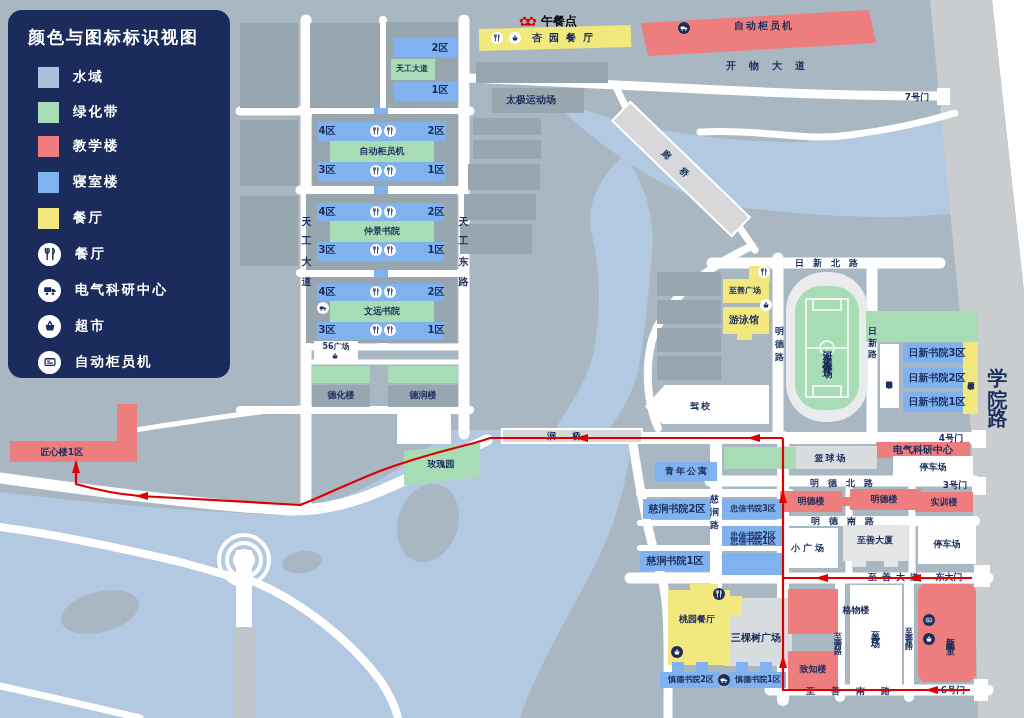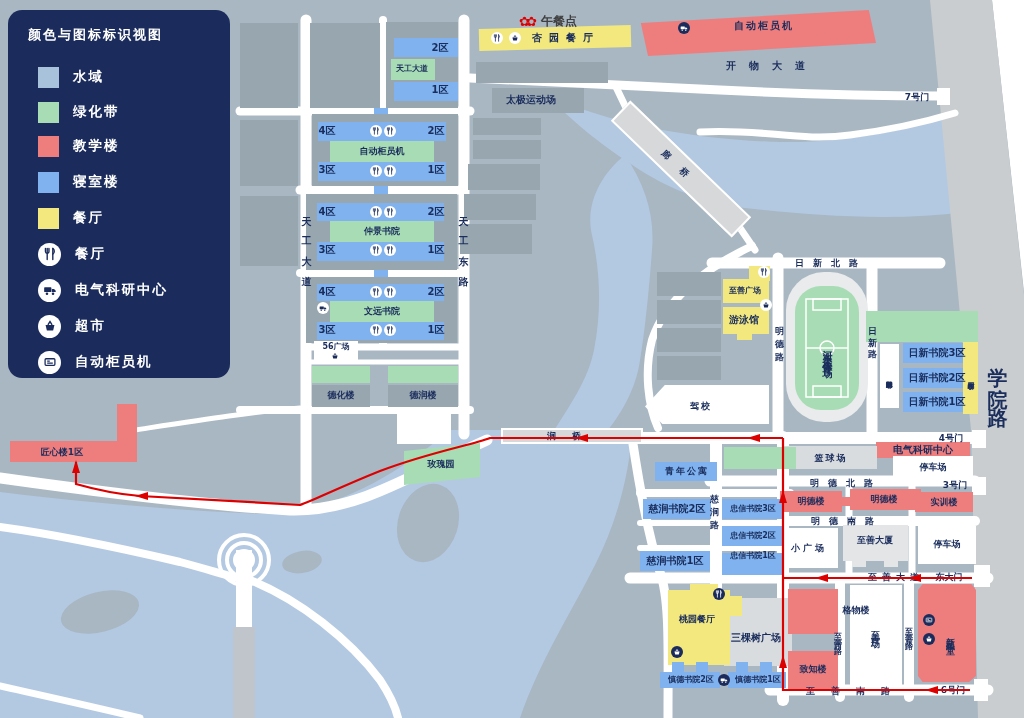--- a/index.html
+++ b/index.html
@@ -14,29 +14,29 @@
   .redb{background:#ee7e7e;}
   .yellow{background:#f2e87d;}
   .whiteb{background:#ffffff;}
   .plaza{background:#d9dcde;}
   .bridge{background:#d6d8da;border:2px solid #fff;display:flex;align-items:center;justify-content:center;}
   .lb{position:absolute;transform:translate(-50%,-50%);font-weight:700;color:#1a2d5c;font-size:9px;line-height:1;white-space:nowrap;z-index:5;}
   .s65{font-size:6.5px}.s7{font-size:7px}.s8{font-size:8px}.s85{font-size:10px}.s10{font-size:10px}.s12{font-size:12px}.s20{font-size:20px}
   .ls2{letter-spacing:2px}.ls3{letter-spacing:3px}.ls5{letter-spacing:5px}.ls7{letter-spacing:7px}.ls9{letter-spacing:9px}
   .ls11{letter-spacing:11px}.ls13{letter-spacing:13px}.ls16{letter-spacing:16px}.ls20{letter-spacing:20px}
   .vt{writing-mode:vertical-rl;}
-  .redt{color:#404040;}
+  .redt{color:#000000;}
   .ic{position:absolute;width:12px;height:12px;border-radius:50%;display:flex;align-items:center;justify-content:center;transform:translate(-50%,-50%);z-index:6;}
   .ic svg{width:8px;height:8px;}
   .light{background:#fff;color:#1b2c5c;}
   .dark{background:#1b2c5c;color:#fff;}
   .flower{position:absolute;transform:translate(-50%,-50%);color:#dd0000;font-size:13px;letter-spacing:-4px;z-index:6;font-weight:700;}
   
   #legend{position:absolute;left:8px;top:10px;width:222px;height:368px;background:#1b2c5c;border-radius:14px;z-index:8;color:#fff;}
-  #legend h1{margin:16px 0 0 20px;font-size:13px;letter-spacing:2px;color:#fff;font-weight:700;}
+  #legend h1{margin:16px 0 0 20px;font-size:17px;letter-spacing:2px;color:#fff;font-weight:700;}
   .lg-row{position:absolute;left:30px;display:flex;align-items:center;height:24px;}
   .lg-sw{width:21px;height:21px;display:inline-block;flex:none;}
   .lg-ic{width:23px;height:23px;border-radius:50%;background:#fff;color:#1b2c5c;display:flex;align-items:center;justify-content:center;flex:none;}
   .lg-ic svg{width:14px;height:14px;}
   .lg-lb{margin-left:14px;font-size:13.5px;font-weight:700;letter-spacing:2px;white-space:nowrap;}
 </style>
 </head>
 <body>
 
 <svg width="0" height="0" style="position:absolute">
@@ -400,21 +400,21 @@
   <span class="lb" style="left:947px;top:544px">停车场</span>
   <span class="lb ls5" style="left:896px;top:577px">至善大道</span>
   <span class="lb" style="left:949px;top:577px">东大门</span>
 
   <span class="lb ls2" style="left:687px;top:471px">青年公寓</span>
   <span class="lb s85" style="left:677px;top:509px">慈涧书院2区</span>
   <span class="lb s85" style="left:675px;top:561px">慈涧书院1区</span>
   <span class="lb ls13 vt" style="left:714px;top:506px">慈涧路</span>
   <span class="lb s8" style="left:753px;top:509px">忠信书院3区</span>
   <span class="lb s8" style="left:753px;top:536px">忠信书院2区</span>
-  <span class="lb s8" style="left:753px;top:556px">忠信书院1区</span>
+  <span class="lb s8" style="left:753px;top:542px">忠信书院1区</span>
 
   <span class="lb" style="left:697px;top:619px">桃园餐厅</span>
   <span class="lb s85" style="left:756px;top:638px">三棵树广场</span>
   <span class="lb s8" style="left:691px;top:680px">慎德书院2区</span>
   <span class="lb s8" style="left:758px;top:680px">慎德书院1区</span>
   <span class="lb" style="left:856px;top:610px">格物楼</span>
   <span class="lb" style="left:813px;top:669px">致知楼</span>
   <span class="lb s8 ls5 vt" style="left:837px;top:636px">至善西路</span>
   <span class="lb ls3 vt" style="left:875px;top:629px">至善广场</span>
   <span class="lb s8 ls5 vt" style="left:908px;top:631px">至善东路</span>

